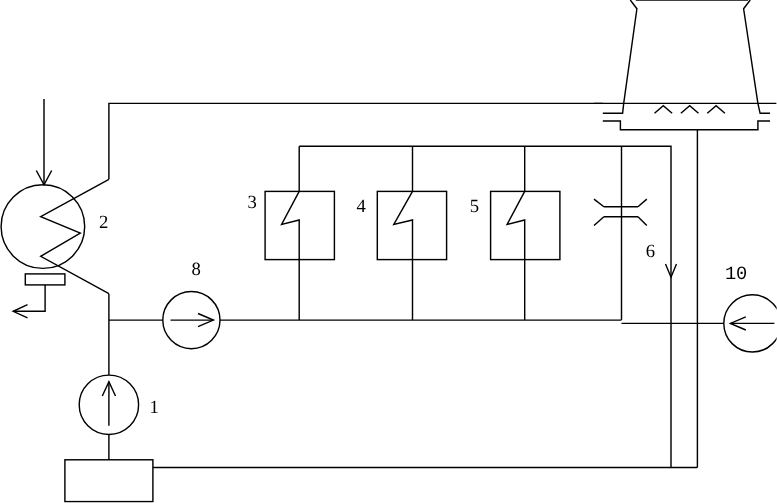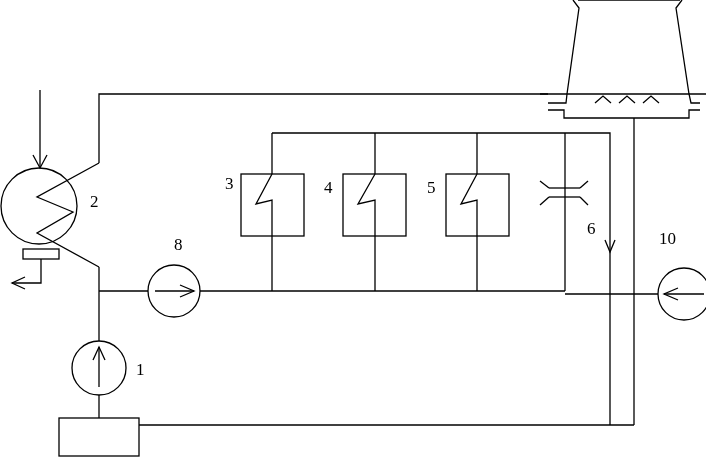--- a/index.html
+++ b/index.html
@@ -98,13 +98,13 @@
   <line class="ln" x1="139" y1="425" x2="634" y2="425"></line>
 </svg>
 
 <span class="lbl" style="left:136px;top:361px;">1</span>
 <span class="lbl" style="left:90px;top:193px;">2</span>
 <span class="lbl" style="left:225px;top:175px;">3</span>
 <span class="lbl" style="left:324px;top:179px;">4</span>
 <span class="lbl" style="left:427px;top:179px;">5</span>
 <span class="lbl" style="left:587px;top:220px;">6</span>
 <span class="lbl" style="left:174px;top:236px;">8</span>
-<span class="lbl" style="left:659px;top:230px;">10</span>
+<span class="lbl" style="left:659px;top:242px;font-family:Liberation Mono, monospace;">10</span>
 
 </body></html>

